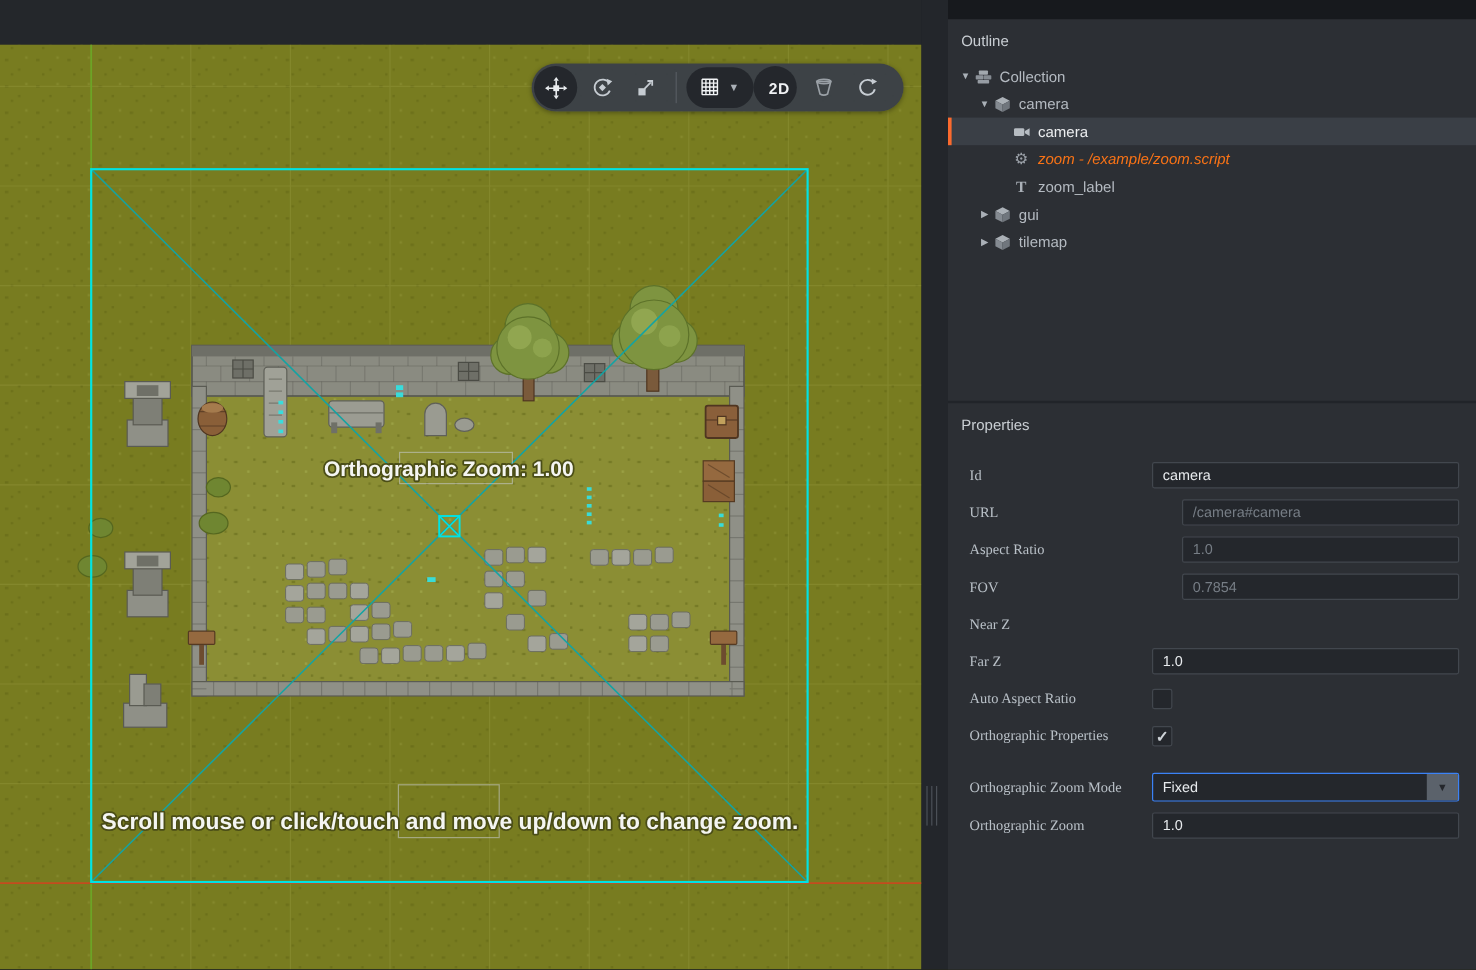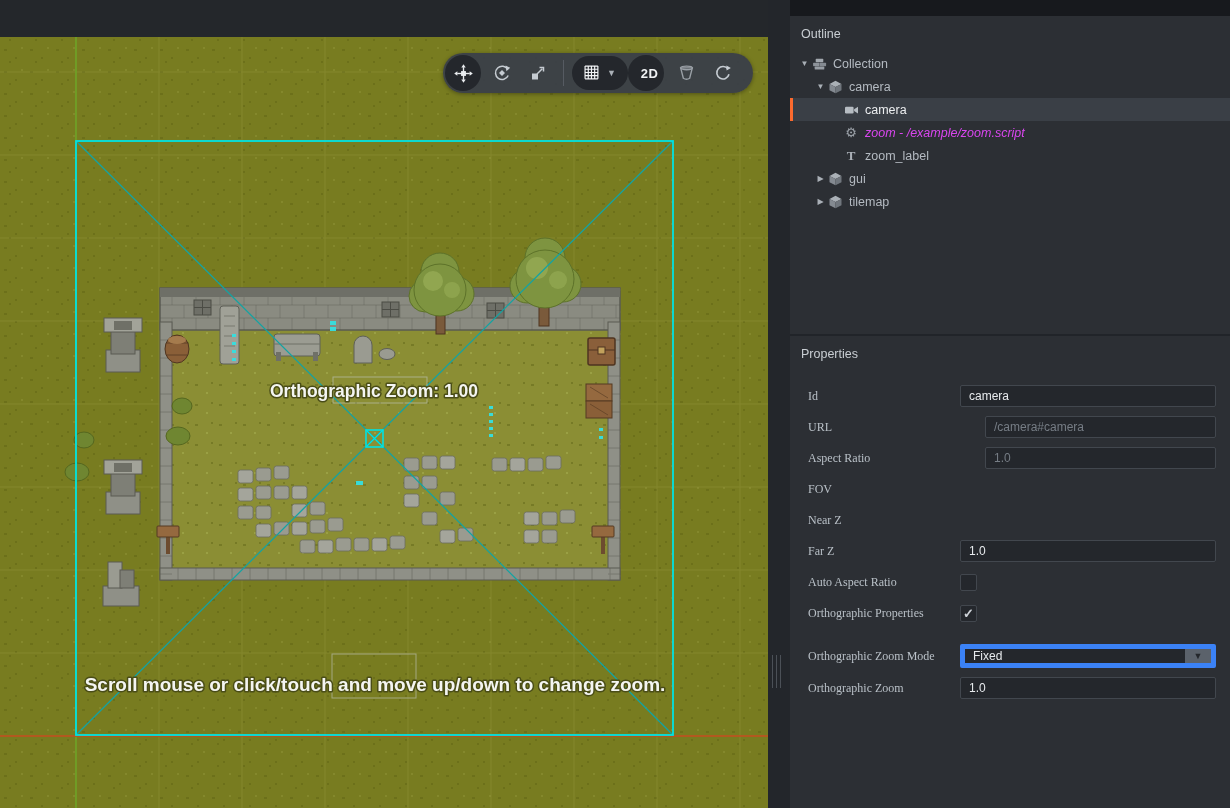--- a/index.html
+++ b/index.html
@@ -40,35 +40,35 @@
   .props-sec{flex:1;position:relative;}
 
   
   .otree{margin-top:11px;}
   .orow{height:23px;display:flex;align-items:center;font-size:12.5px;color:#b4bac1;cursor:pointer;position:relative;}
   .orow .arrow{width:13px;text-align:center;font-size:8px;color:#aab0b7;flex:0 0 13px;cursor:pointer;}
   .orow .oicon{width:16px;height:14px;margin-right:6px;flex:0 0 16px;display:flex;align-items:center;justify-content:center;}
   .orow .oicon svg{display:block;}
   .orow.selected{background:#3a3f46;color:#eceef0;}
   .orow.selected::before{content:"";position:absolute;left:0;top:0;bottom:0;width:3px;background:#fb6a2e;}
-  .orow.italic .olabel{font-style:italic;color:#d946ef;}
+  .orow.italic .olabel{font-style:italic;color:#f97316;}
   .gearglyph{font-size:13px;color:#9ba1a8;line-height:1;}
   .tglyph{font-family:"Liberation Serif",serif;font-weight:bold;font-size:13px;color:#aab0b7;line-height:1;}
 
   
   .props-body{padding:24px 14px 0 18px;}
   .prow{display:flex;align-items:center;height:22px;margin-bottom:9px;}
   .plabel{width:152px;flex:0 0 152px;font-size:12px;color:#b9c0c7;font-family:Liberation Serif, serif;}
   .pcontrol{flex:1;display:flex;align-items:center;}
   .pinput{width:100%;height:22px;box-sizing:border-box;background:#24272c;border:1px solid #42474e;
           border-radius:2px;color:#e7eaed;font-size:12px;padding:0 8px;font-family:"Liberation Sans",sans-serif;outline:none;}
   .pinput.muted{color:#767d85;margin-left:25px;}
   .pcheck{width:17px;height:17px;box-sizing:border-box;background:#24272c;border:1px solid #42474e;border-radius:2px;
           display:flex;align-items:center;justify-content:center;color:#cdd2d7;font-size:13px;font-weight:bold;cursor:pointer;}
-  .pselect{width:100%;height:24px;box-sizing:border-box;background:#24272c;border:5px solid #3b82f6;border-radius:2px;
+  .pselect{width:100%;height:24px;box-sizing:border-box;background:#24272c;border:1px solid #3b82f6;border-radius:2px;
            display:flex;align-items:stretch;cursor:pointer;overflow:hidden;}
   .pseltext{flex:1;display:flex;align-items:center;padding-left:8px;color:#e7eaed;font-size:12px;}
   .pselarrow{width:26px;background:#5b626b;display:flex;align-items:center;justify-content:center;color:#24272c;font-size:9px;}
 </style>
 </head>
 <body>
 
 <div class="viewport-wrap">
   <div class="viewport-topstrip"></div>
 
@@ -578,20 +578,23 @@
           </span>
   </div>
         <div class="prow">
     <span class="plabel">Aspect Ratio</span>
     <span class="pcontrol">
             <input class="pinput muted" readonly="" value="1.0" style="">
           </span>
   </div>
         <div class="prow">
     <span class="plabel">FOV</span>
+    <span class="pcontrol">
+            <input class="pinput muted" readonly="" value="0.7854" style="">
+          </span>
   </div>
         <div class="prow">
     <span class="plabel">Near Z</span>
   </div>
         <div class="prow">
     <span class="plabel">Far Z</span>
     <span class="pcontrol">
             <input class="pinput" readonly="" value="1.0" style="">
           </span>
   </div>

